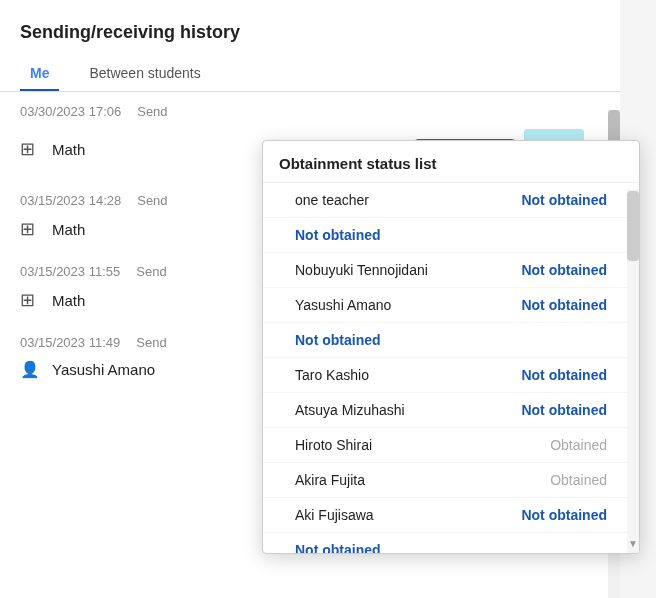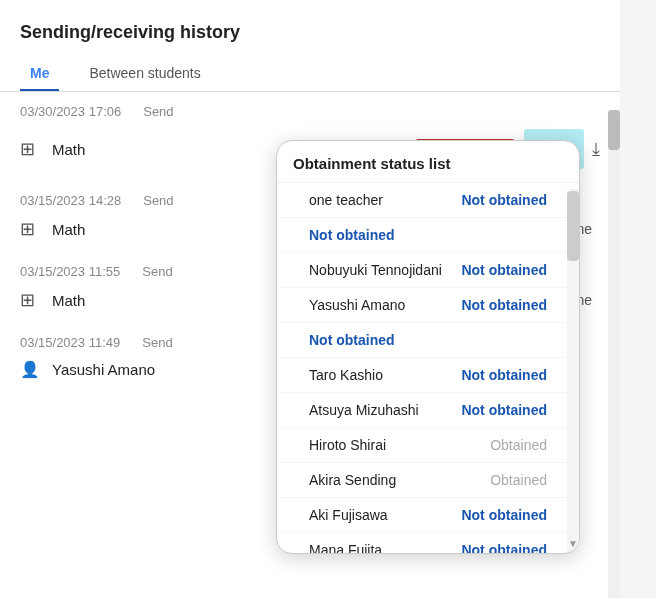--- a/index.html
+++ b/index.html
@@ -56,21 +56,21 @@
       height: calc(598px - 110px);
       padding: 0 0 0 0;
     }
 
     .history-date-row {
       display: flex;
       align-items: center;
       padding: 12px 20px 4px 20px;
       font-size: 13px;
       color: #888;
-      gap: 22px;
+      gap: 16px;
     }
 
     .history-item {
       display: flex;
       align-items: center;
       padding: 6px 20px 12px 20px;
       gap: 8px;
     }
 
     .subject-icon {
@@ -124,26 +124,26 @@
       right: 0;
       width: 12px;
       height: 40px;
       background: #bbb;
       border-radius: 4px;
     }
 
     
     .popup-overlay {
       position: absolute;
-      left: 276px;
+      left: 262px;
       top: 140px;
-      width: 304px;
+      width: 378px;
       background: #fff;
       border: 1px solid #ccc;
-      border-radius: 16px;
+      border-radius: 4px;
       box-shadow: 0 4px 20px rgba(0,0,0,0.18);
       z-index: 100;
       overflow: hidden;
     }
 
     .popup-header {
       font-size: 15px;
       font-weight: 700;
       color: #222;
       padding: 14px 16px 10px 16px;
@@ -283,29 +283,28 @@
     </div>
     <div class="popup-row">
       <span class="person-name">Atsuya Mizuhashi</span>
       <span class="status-not-obtained">Not obtained</span>
     </div>
     <div class="popup-row">
       <span class="person-name">Hiroto Shirai</span>
       <span class="status-obtained">Obtained</span>
     </div>
     <div class="popup-row">
-      <span class="person-name">Akira Sending</span>
+      <span class="person-name">Akira Fujita</span>
       <span class="status-obtained">Obtained</span>
     </div>
     <div class="popup-row">
       <span class="person-name">Aki Fujisawa</span>
       <span class="status-not-obtained">Not obtained</span>
     </div>
     <div class="popup-row">
-      <span class="person-name">Mana Fujita</span>
       <span class="status-not-obtained">Not obtained</span>
     </div>
 
   </div>
 
   <div style="position:absolute; right:0; top:48px; bottom:0; width:12px; background:#f5f5f5;">
     <div style="position:absolute; top:2px; right:0; width:12px; height:70px; background:#ccc; border-radius:4px;"></div>
     <div style="position:absolute; bottom:2px; right:0; width:12px; height:16px; display:flex; align-items:center; justify-content:center; color:#999; font-size:10px;">▼</div>
   </div>
 </div>

